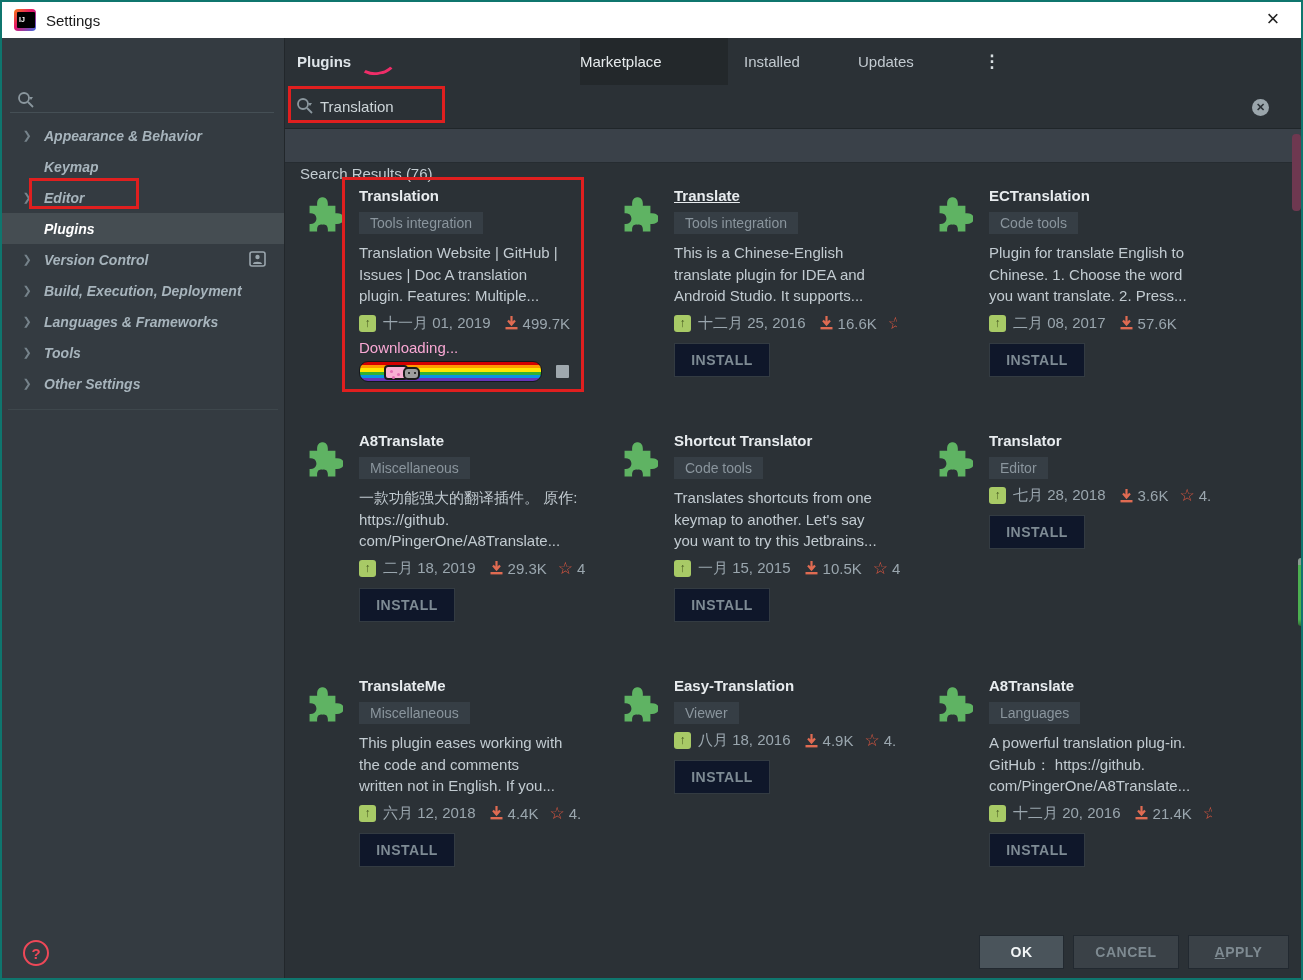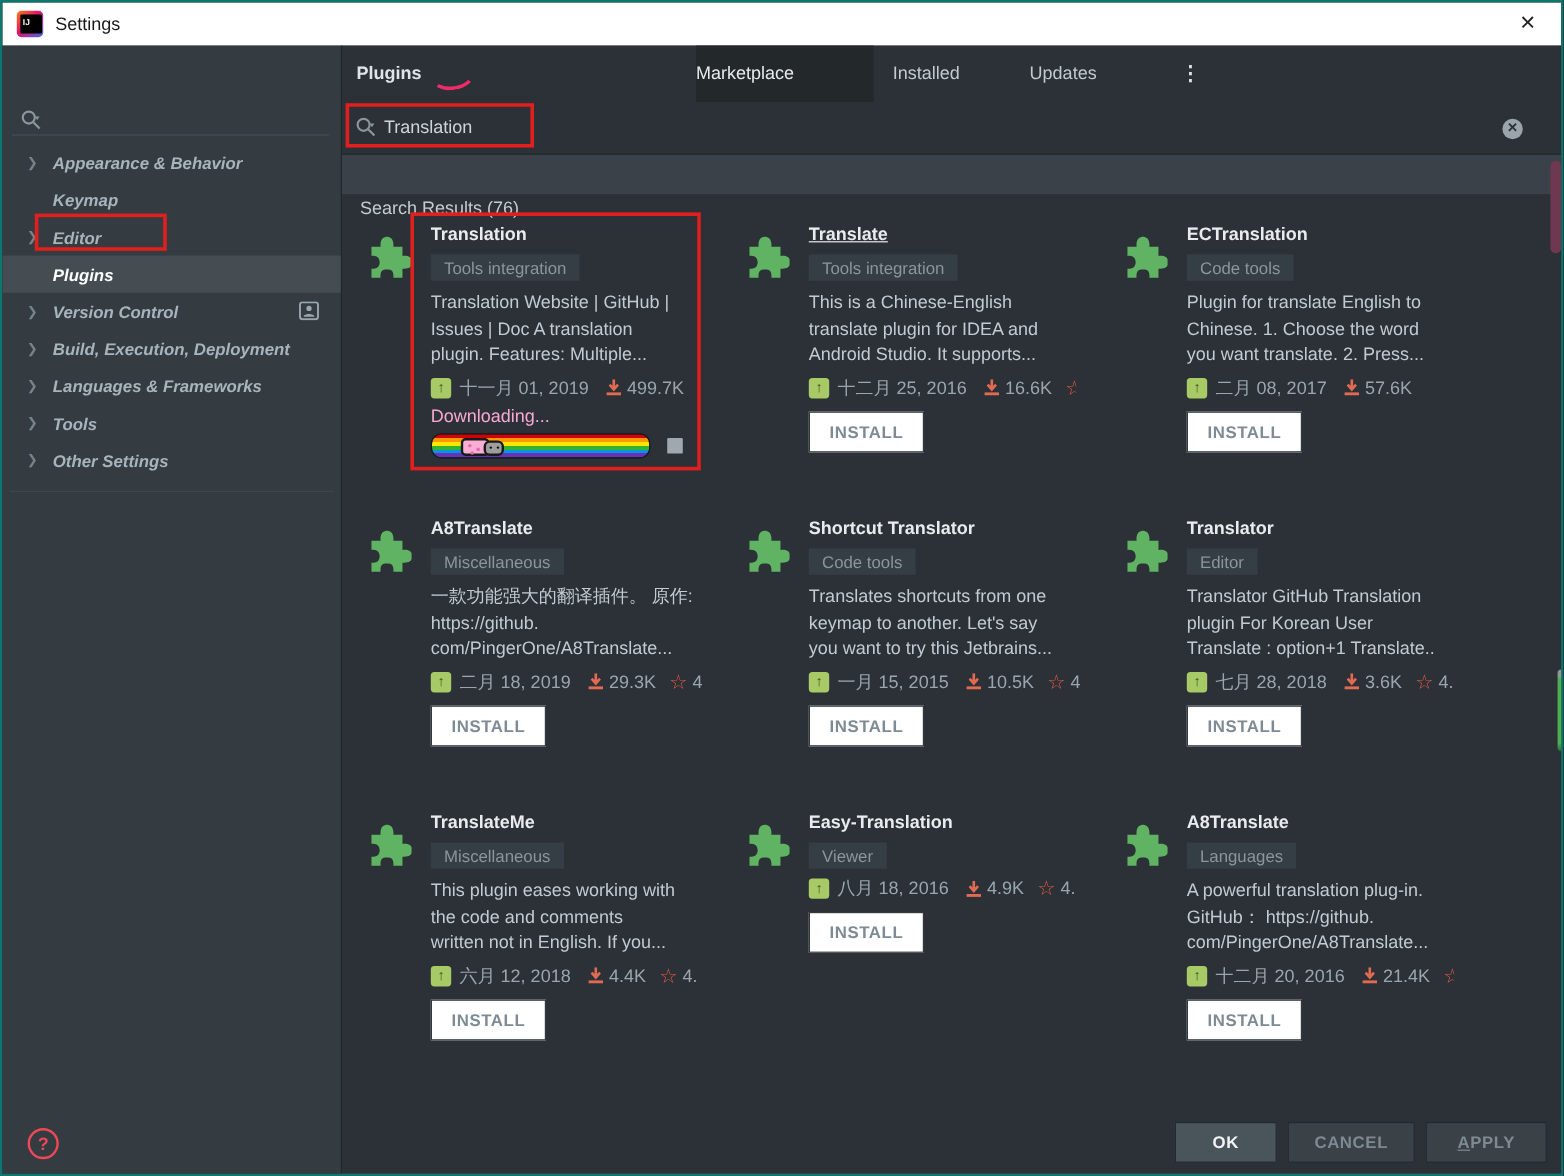--- a/index.html
+++ b/index.html
@@ -57,21 +57,21 @@
   .chip{display:inline-block;margin-top:7px;padding:3px 11px;background:#363E45;color:#8A959D;font-size:14px;cursor:pointer;}
   .desc{margin-top:8px;font-size:15px;line-height:21.5px;color:#C2CBD1;white-space:pre-line;}
   .stats{margin-top:7px;display:flex;align-items:center;font-size:15px;color:#9AA6AE;}
   .up-chip{display:inline-block;width:17px;height:17px;background:#A8CA66;border-radius:3px;color:#44571F;font-size:12px;font-weight:bold;text-align:center;line-height:17px;margin-right:7px;flex:0 0 17px;}
   .date{margin-right:14px;white-space:nowrap;}
   .dl-icon{width:13px;height:14px;margin-right:5px;flex:0 0 13px;}
   .count{margin-right:11px;white-space:nowrap;}
   .star-wrap{color:#E25740;font-size:17px;line-height:17px;margin-right:4px;}
   .star-wrap.clipped{display:inline-block;width:9px;overflow:hidden;white-space:nowrap;}
   .rating{color:#9AA6AE;}
-  .install-btn{margin-top:10px;width:96px;height:34px;background:#ffffff;border:1px solid #333B42;color:#7E8B94;font-size:14px;font-weight:bold;letter-spacing:0.5px;cursor:pointer;}
+  .install-btn{margin-top:10px;width:96px;height:34px;background:#0f172a;border:1px solid #333B42;color:#7E8B94;font-size:14px;font-weight:bold;letter-spacing:0.5px;cursor:pointer;}
   
   .dl-status{margin-top:6px;font-size:15px;color:#f9a8d4;}
   .dl-row{margin-top:5px;display:flex;align-items:center;}
   .nyan-bar{position:relative;width:183px;height:21px;border-radius:9px;overflow:hidden;border:1px solid #15181c;
     background:linear-gradient(180deg,#d40000 0 17%,#ff9900 17% 33%,#ffe600 33% 50%,#33b233 50% 67%,#0993e3 67% 83%,#6634b8 83% 100%);}
   .nyan-cat{position:absolute;left:24px;top:1px;width:40px;height:19px;}
   .cat-body{position:absolute;left:0;top:2px;width:24px;height:15px;background:#F9AFD4;border:2px solid #1a1a1a;border-radius:4px;}
   .cat-body::after{content:"";position:absolute;left:4px;top:3px;width:3px;height:3px;background:#E36BB5;border-radius:50%;box-shadow:7px 3px 0 #E36BB5,2px 6px 0 #E36BB5;}
   .cat-head{position:absolute;left:19px;top:4px;width:17px;height:13px;background:#9E9E9E;border:2px solid #1a1a1a;border-radius:5px;}
   .cat-head::after{content:"";position:absolute;left:3px;top:3px;width:2px;height:2px;background:#111;border-radius:50%;box-shadow:6px 0 0 #111;}
@@ -335,23 +335,20 @@
   </div>
       <div class="card">
     <svg class="puzzle" viewBox="0 0 50 50">
       <path fill="#5FB363" d="M6,14 H16 C15,4 21,3 23,3 C25,3 31,4 30,14 H40 V24 C50,23 51,29 51,31 C51,33 50,39 40,38 V48 H30 C31,38 25,39 23,39 C21,39 15,38 16,48 H6 V38 C14,39 15,33 15,31 C15,29 14,23 6,24 Z"></path>
     </svg>
     <div class="card-body">
       <span class="card-title">Translator</span>
       <div>
         <span class="chip">Editor</span>
       </div>
-      <div class="desc">Translator GitHub Translation
-plugin For Korean User
-Translate : option+1 Translate..</div>
       <div class="stats">
         <span class="up-chip">↑</span>
         <span class="date">七月 28, 2018</span>
         <svg class="dl-icon" viewBox="0 0 13 14">
           <path d="M6.5 0 v7 M3 4.5 l3.5 4 3.5-4" stroke="#E06B52" stroke-width="2.2" fill="none"></path>
           <rect x="0.5" y="11" width="12" height="2.4" fill="#E06B52"></rect>
         </svg>
         <span class="count">3.6K</span>
         <span class="star-wrap"><span>☆</span></span>
         <span class="rating">4.</span>

